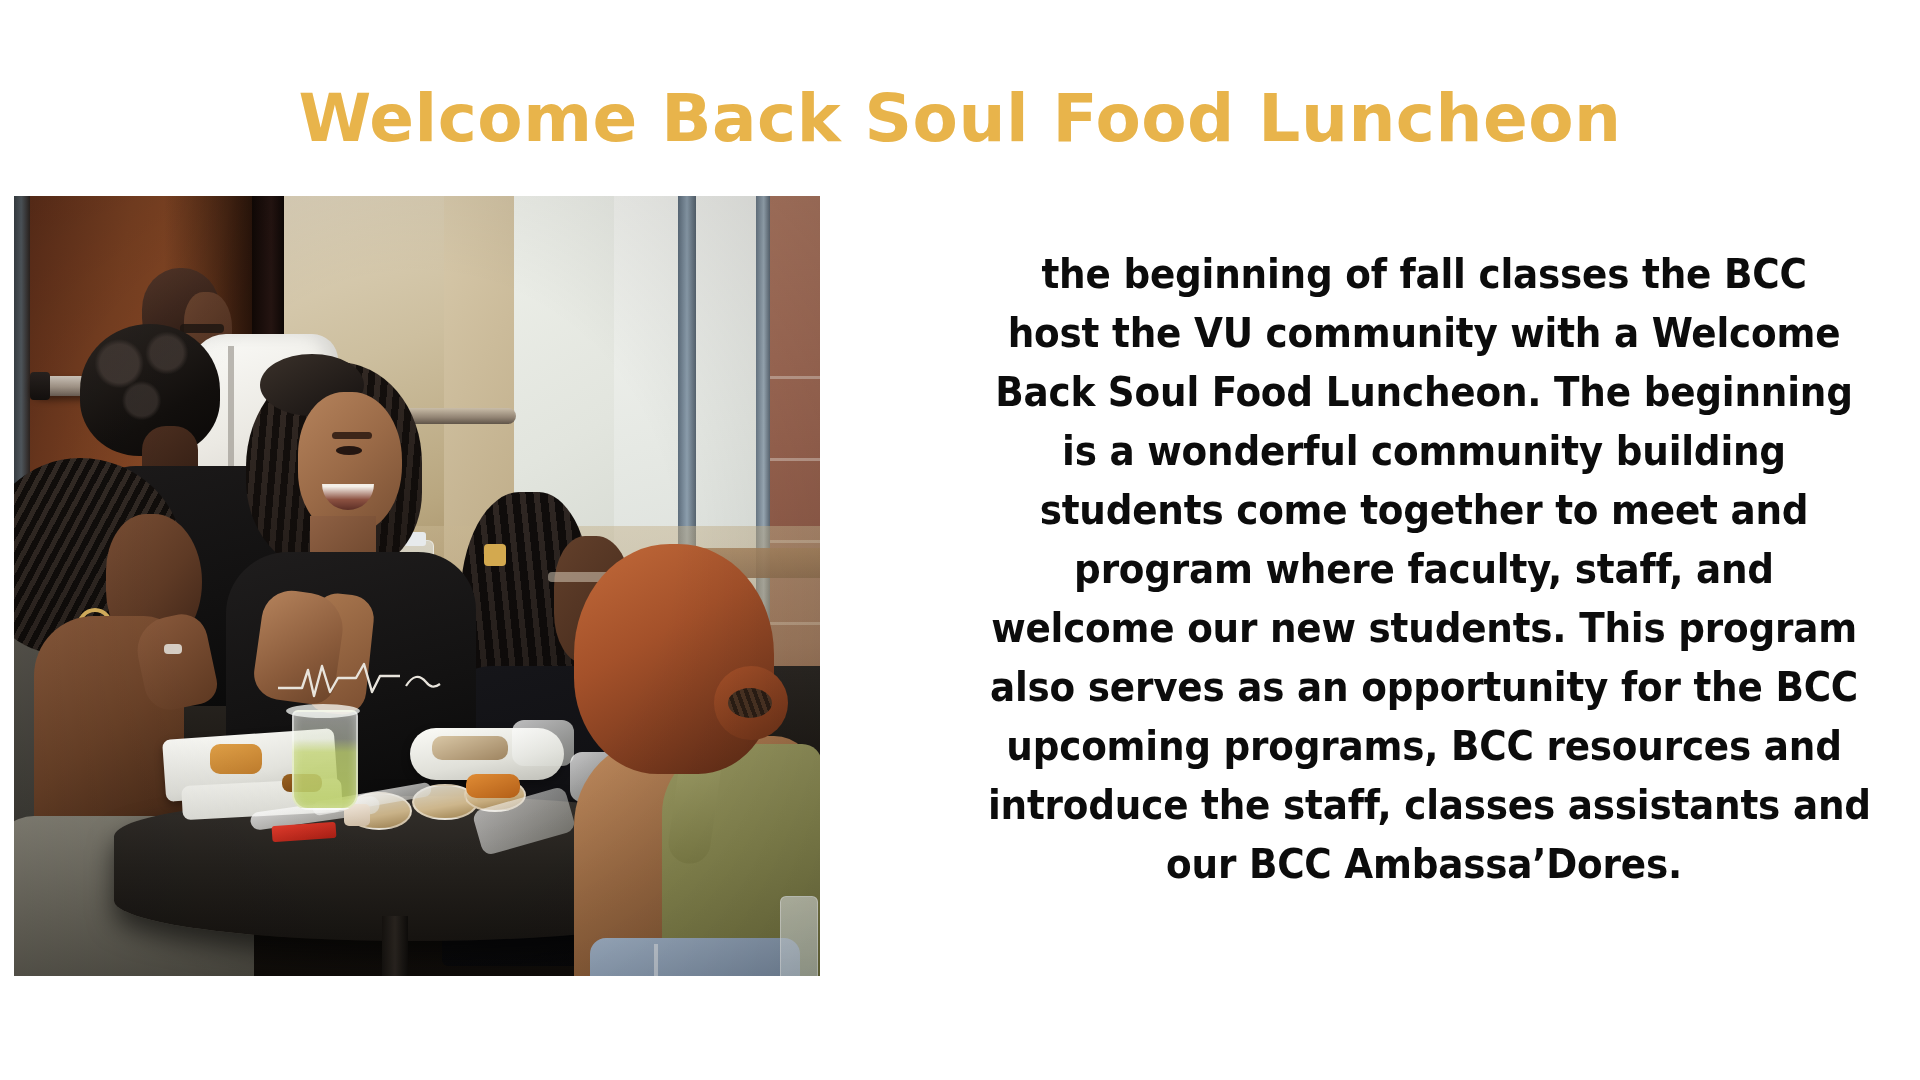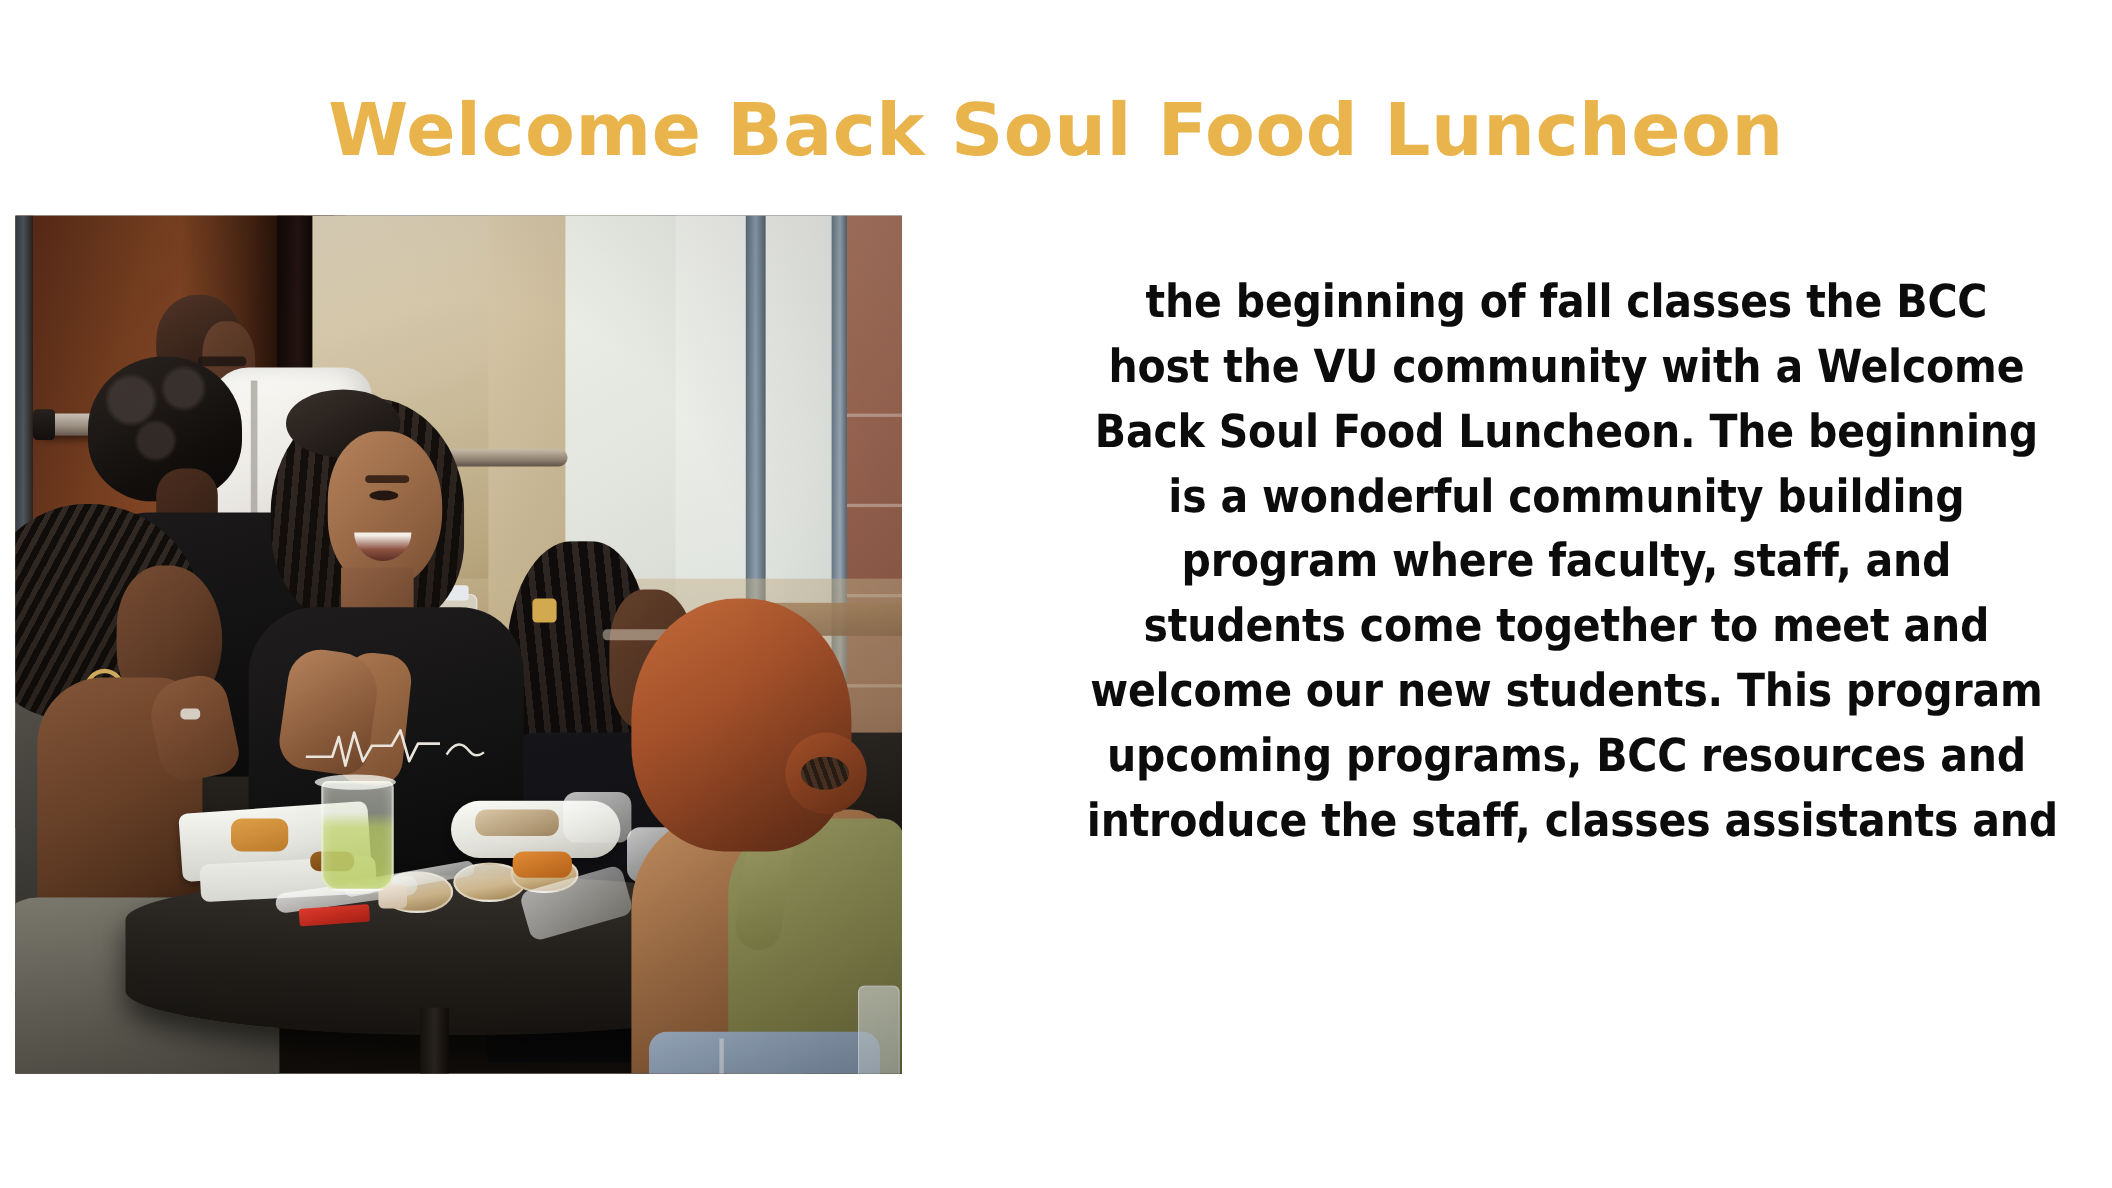--- a/index.html
+++ b/index.html
@@ -738,20 +738,22 @@
 
       <div class="photo-grain"></div>
     </div>
   </div>
 
   <div class="body-copy">
     <span class="ln">the beginning of fall classes the BCC</span>
     <span class="ln">host the VU community with a Welcome</span>
     <span class="ln">Back Soul Food Luncheon. The beginning</span>
     <span class="ln">is a wonderful community building</span>
+    <span class="ln">students come together to meet and</span>
     <span class="ln">program where faculty, staff, and</span>
-    <span class="ln">students come together to meet and</span>
     <span class="ln">welcome our new students. This program</span>
+    <span class="ln">also serves as an opportunity for the BCC</span>
     <span class="ln">upcoming programs, BCC resources and</span>
     <span class="ln">introduce the staff, classes assistants and</span>
+    <span class="ln">our BCC Ambassa’Dores.</span>
   </div>
 
 </div>
 
 </body></html>

